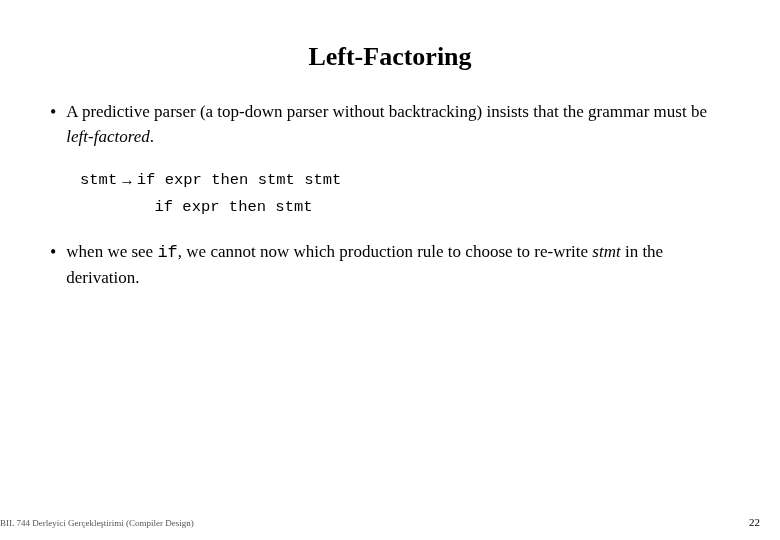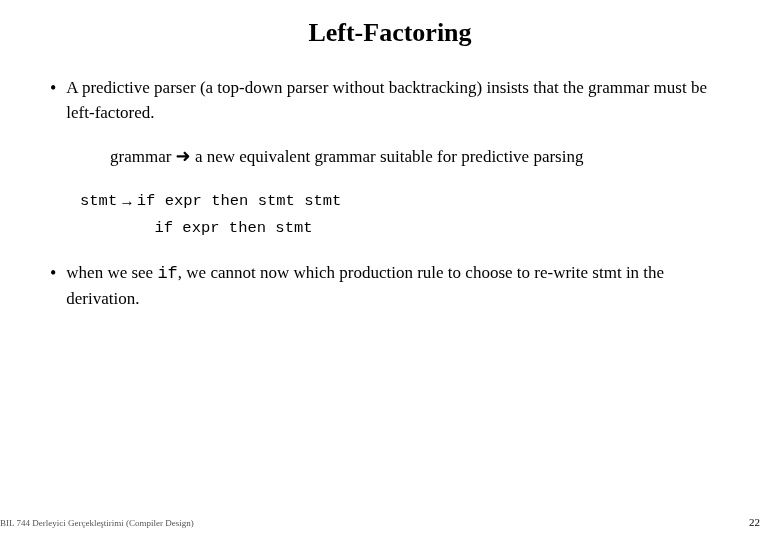--- a/index.html
+++ b/index.html
@@ -12,21 +12,21 @@
       height: 540px;
       background: #ffffff;
       font-family: 'Times New Roman', Times, serif;
       font-size: 16px;
       color: #000000;
       overflow: hidden;
     }
     .slide {
       width: 780px;
       height: 540px;
-      padding: 18px 50px 20px 50px;
+      padding: 42px 50px 20px 50px;
       position: relative;
       border-radius: 9px;
     }
     .title {
       text-align: center;
       font-size: 26px;
       font-weight: bold;
       margin-bottom: 28px;
     }
     .bullet-section {
@@ -62,20 +62,21 @@
       margin-bottom: 20px;
       font-family: 'Courier New', Courier, monospace;
       font-size: 15.5px;
       line-height: 1.7;
     }
     .code-line {
       display: flex;
       align-items: center;
     }
     .italic {
+      font-style: italic;
     }
     .footer {
       position: absolute;
       bottom: 12px;
       left: 0;
       right: 0;
       text-align: left;
       font-size: 9px;
       color: #555555;
     }
@@ -96,23 +97,20 @@
 
   <div class="bullet-section">
     <div class="bullet-item">
       <span class="bullet-dot">•</span>
       <span class="bullet-text">
         A predictive parser (a top-down parser without backtracking) insists that the grammar must be <span class="italic">left-factored</span>.
       </span>
     </div>
   </div>
 
-  <div class="grammar-line">
-    <span>grammar </span><span class="arrow">➜</span><span> a new equivalent grammar suitable for predictive parsing</span>
-  </div>
 
   <div class="code-block">
     <div class="code-line">
       <span>stmt</span>
         <span style="font-family:'Times New Roman',serif; margin:0 2px;">→</span>
         <span>if</span>
         <span>&nbsp;expr&nbsp;</span>
         <span>then</span>
         <span>&nbsp;stmt&nbsp;</span>
         <span>stmt</span>

